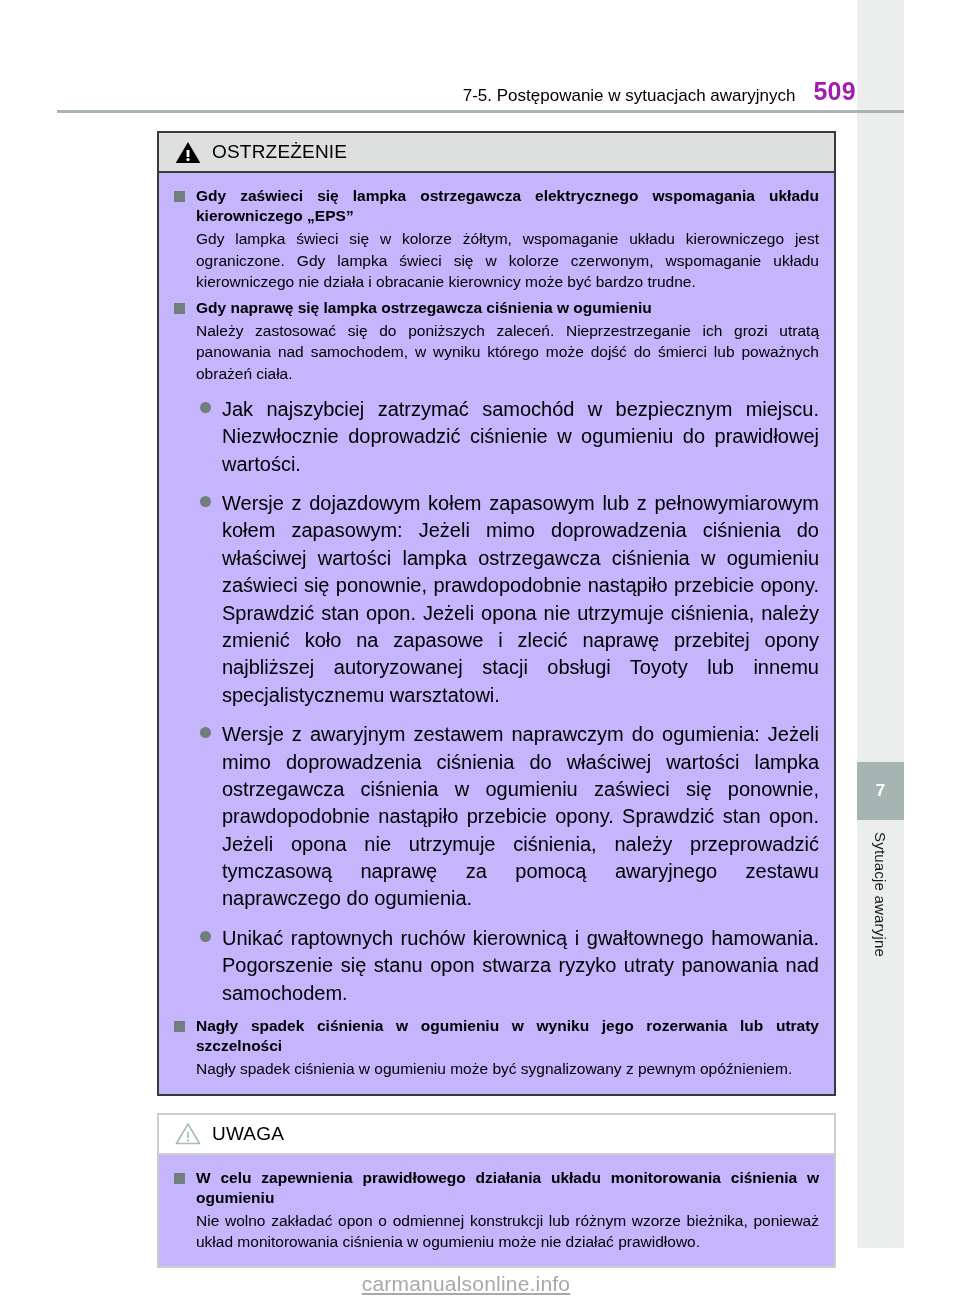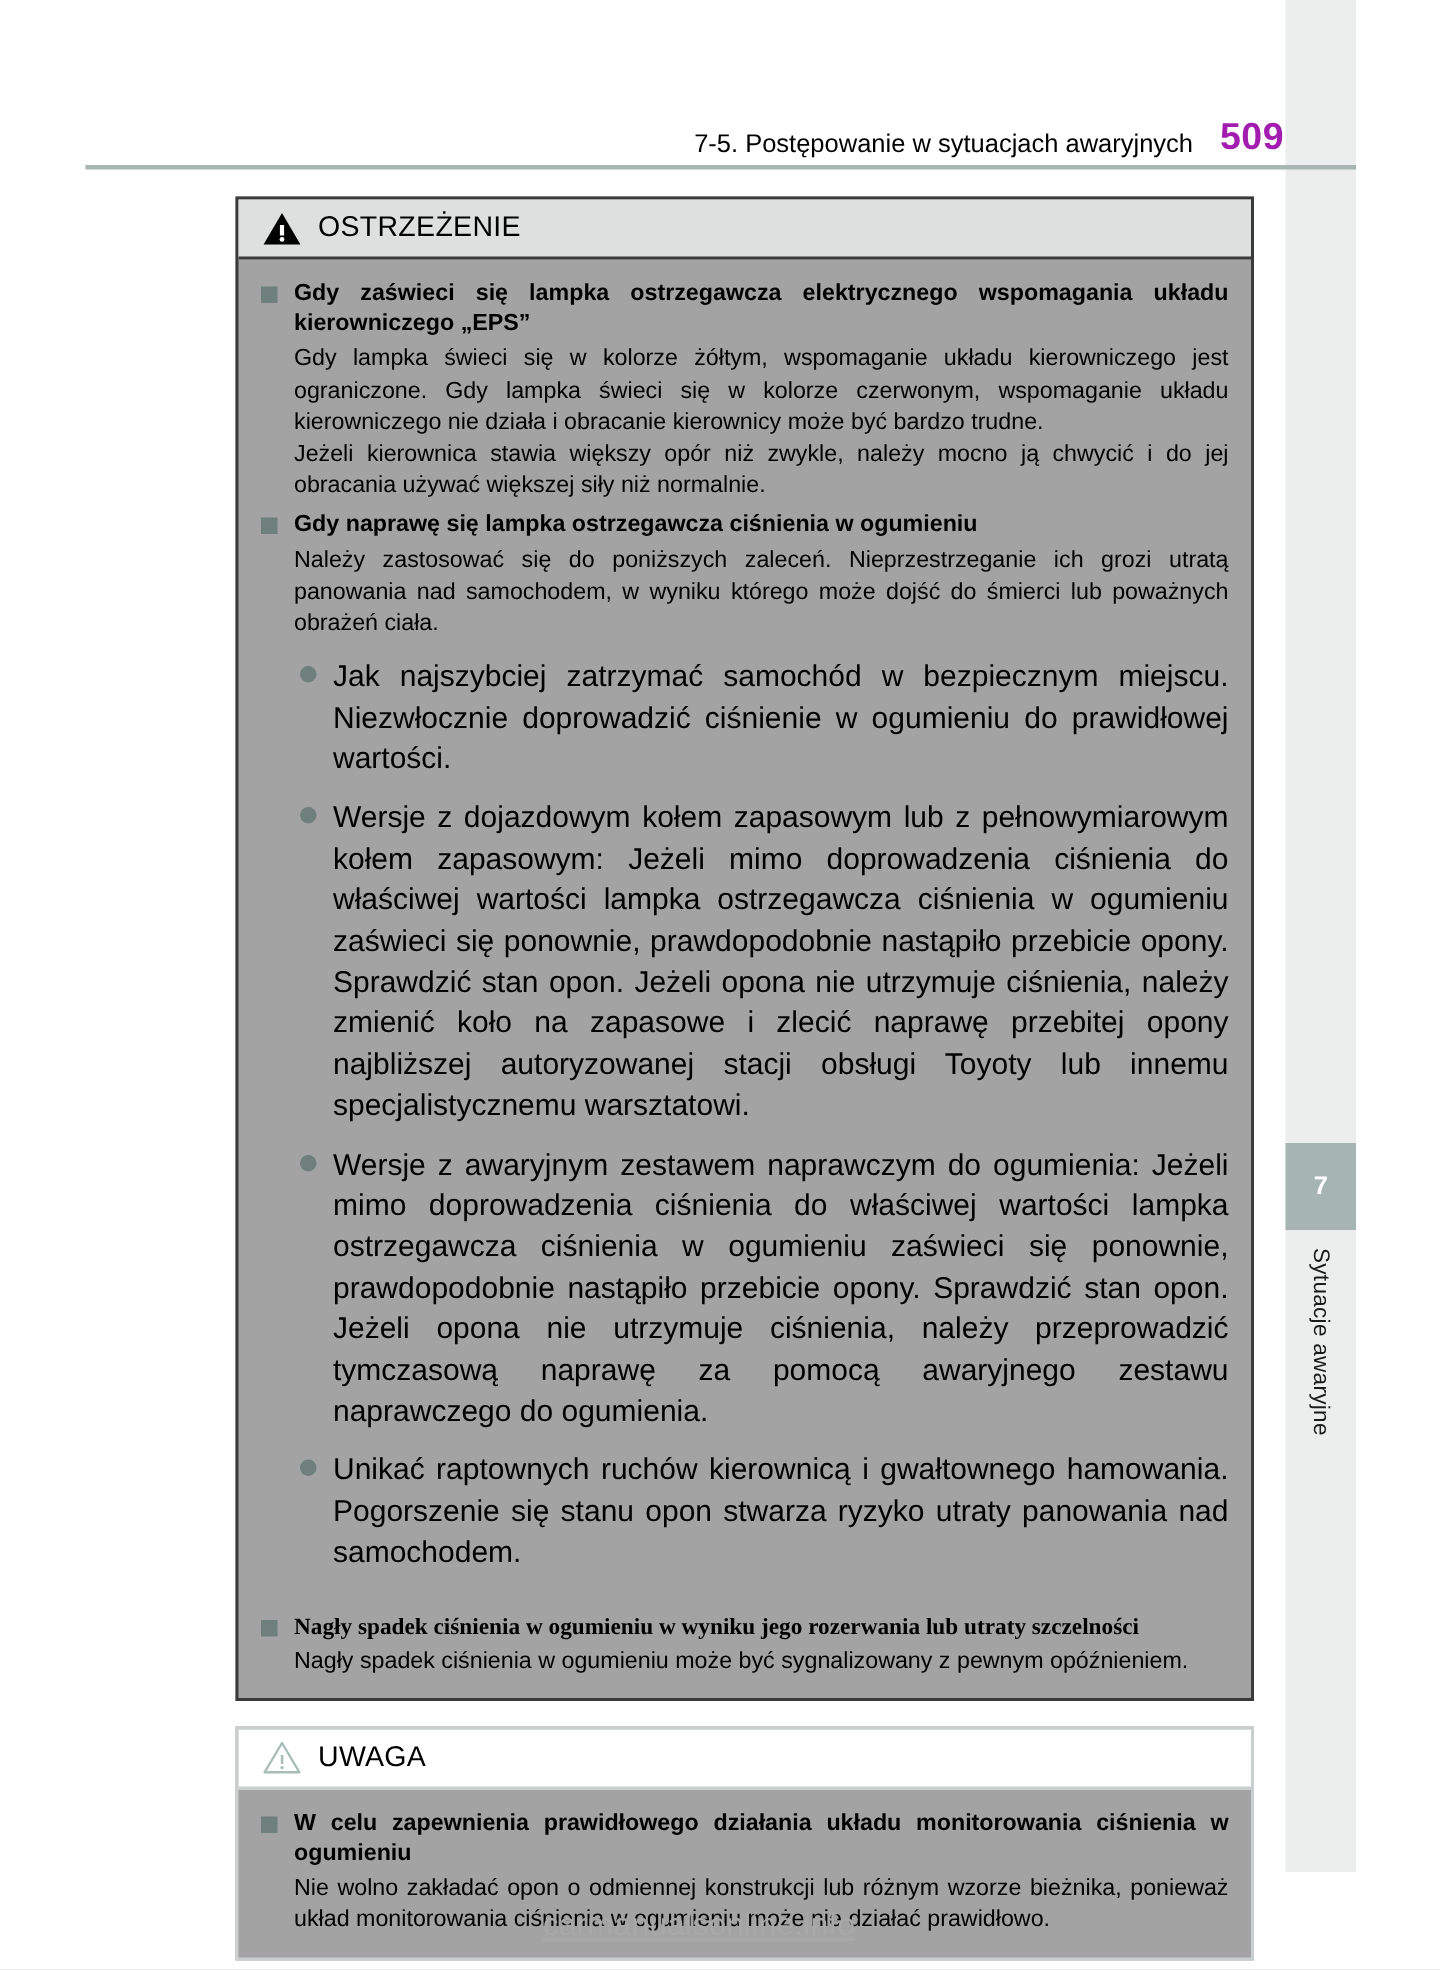--- a/index.html
+++ b/index.html
@@ -98,21 +98,21 @@
     position: absolute;
     left: 157px;
     top: 131px;
     width: 679px;
   }
 
   
   .adm-box {
     box-sizing: border-box;
     width: 679px;
-    background: #a3a3a3;
+    background: #c4b5fd;
   }
   .adm-warning {
     border: 2px solid #3a3a3a;
   }
   .adm-warning .adm-head {
     box-sizing: border-box;
     height: 40px;
     background: #dde0df;
     border-bottom: 2px solid #3a3a3a;
     display: flex;
@@ -235,30 +235,29 @@
           <rect x="11.6" y="9" width="2.8" height="7" fill="#ffffff"></rect>
           <circle cx="13" cy="18.6" r="1.6" fill="#ffffff"></circle>
         </svg>
       </span>
       <span class="adm-head-title">OSTRZEŻENIE</span>
     </div>
     <div class="adm-body">
 
       <div class="sq-head">Gdy zaświeci się lampka ostrzegawcza elektrycznego wspomagania układu kierowniczego „EPS”</div>
       <div class="para">Gdy lampka świeci się w kolorze żółtym, wspomaganie układu kierowniczego jest ograniczone. Gdy lampka świeci się w kolorze czerwonym, wspomaganie układu kierowniczego nie działa i obracanie kierownicy może być bardzo trudne.</div>
-      <div class="para tight">Jeżeli kierownica stawia większy opór niż zwykle, należy mocno ją chwycić i do jej obracania używać większej siły niż normalnie.</div>
 
       <div class="sq-head" style="margin-top:6px;">Gdy naprawę się lampka ostrzegawcza ciśnienia w ogumieniu</div>
       <div class="para">Należy zastosować się do poniższych zaleceń. Nieprzestrzeganie ich grozi utratą panowania nad samochodem, w wyniku którego może dojść do śmierci lub poważnych obrażeń ciała.</div>
       <div class="dot-item">Jak najszybciej zatrzymać samochód w bezpiecznym miejscu. Niezwłocznie doprowadzić ciśnienie w ogumieniu do prawidłowej wartości.</div>
       <div class="dot-item">Wersje z dojazdowym kołem zapasowym lub z pełnowymiarowym kołem zapasowym: Jeżeli mimo doprowadzenia ciśnienia do właściwej wartości lampka ostrzegawcza ciśnienia w ogumieniu zaświeci się ponownie, prawdopodobnie nastąpiło przebicie opony. Sprawdzić stan opon. Jeżeli opona nie utrzymuje ciśnienia, należy zmienić koło na zapasowe i zlecić naprawę przebitej opony najbliższej autoryzowanej stacji obsługi Toyoty lub innemu specjalistycznemu warsztatowi.</div>
       <div class="dot-item">Wersje z awaryjnym zestawem naprawczym do ogumienia: Jeżeli mimo doprowadzenia ciśnienia do właściwej wartości lampka ostrzegawcza ciśnienia w ogumieniu zaświeci się ponownie, prawdopodobnie nastąpiło przebicie opony. Sprawdzić stan opon. Jeżeli opona nie utrzymuje ciśnienia, należy przeprowadzić tymczasową naprawę za pomocą awaryjnego zestawu naprawczego do ogumienia.</div>
       <div class="dot-item">Unikać raptownych ruchów kierownicą i gwałtownego hamowania. Pogorszenie się stanu opon stwarza ryzyko utraty panowania nad samochodem.</div>
 
-      <div class="sq-head" style="margin-top:25px;font-family:Liberation Serif, serif;">Nagły spadek ciśnienia w ogumieniu w wyniku jego rozerwania lub utraty szczelności</div>
+      <div class="sq-head" style="margin-top:9px;">Nagły spadek ciśnienia w ogumieniu w wyniku jego rozerwania lub utraty szczelności</div>
       <div class="para">Nagły spadek ciśnienia w ogumieniu może być sygnalizowany z pewnym opóźnieniem.</div>
     </div>
   </div>
 
   <div class="adm-box adm-caution">
     <div class="adm-head">
       <span>
         <svg class="tri-outline" width="26" height="23" viewBox="0 0 26 23" xmlns="http://www.w3.org/2000/svg">
           <polygon points="13,2 24.6,21.5 1.4,21.5" fill="none" stroke="#a9bdb8" stroke-width="1.6" stroke-linejoin="round"></polygon>
           <rect x="12.2" y="10" width="1.7" height="6" fill="#a9bdb8"></rect>

